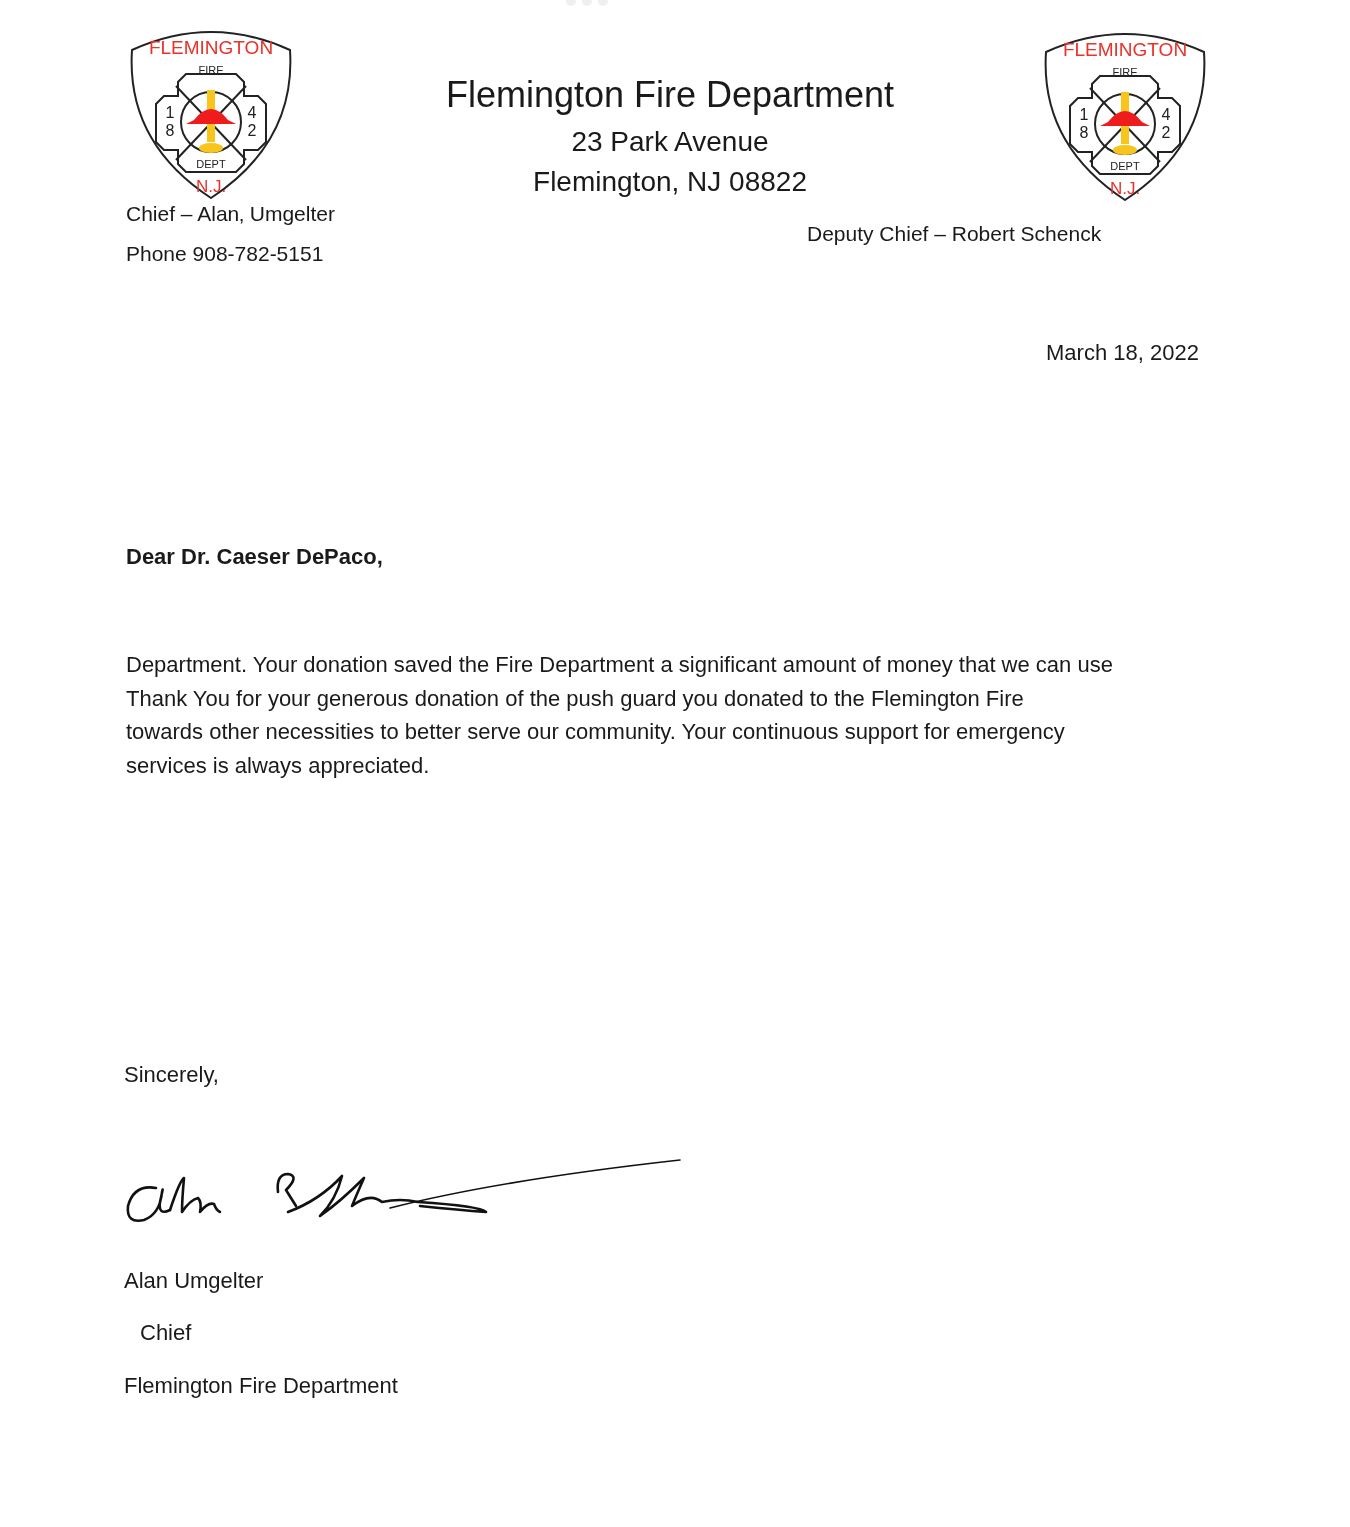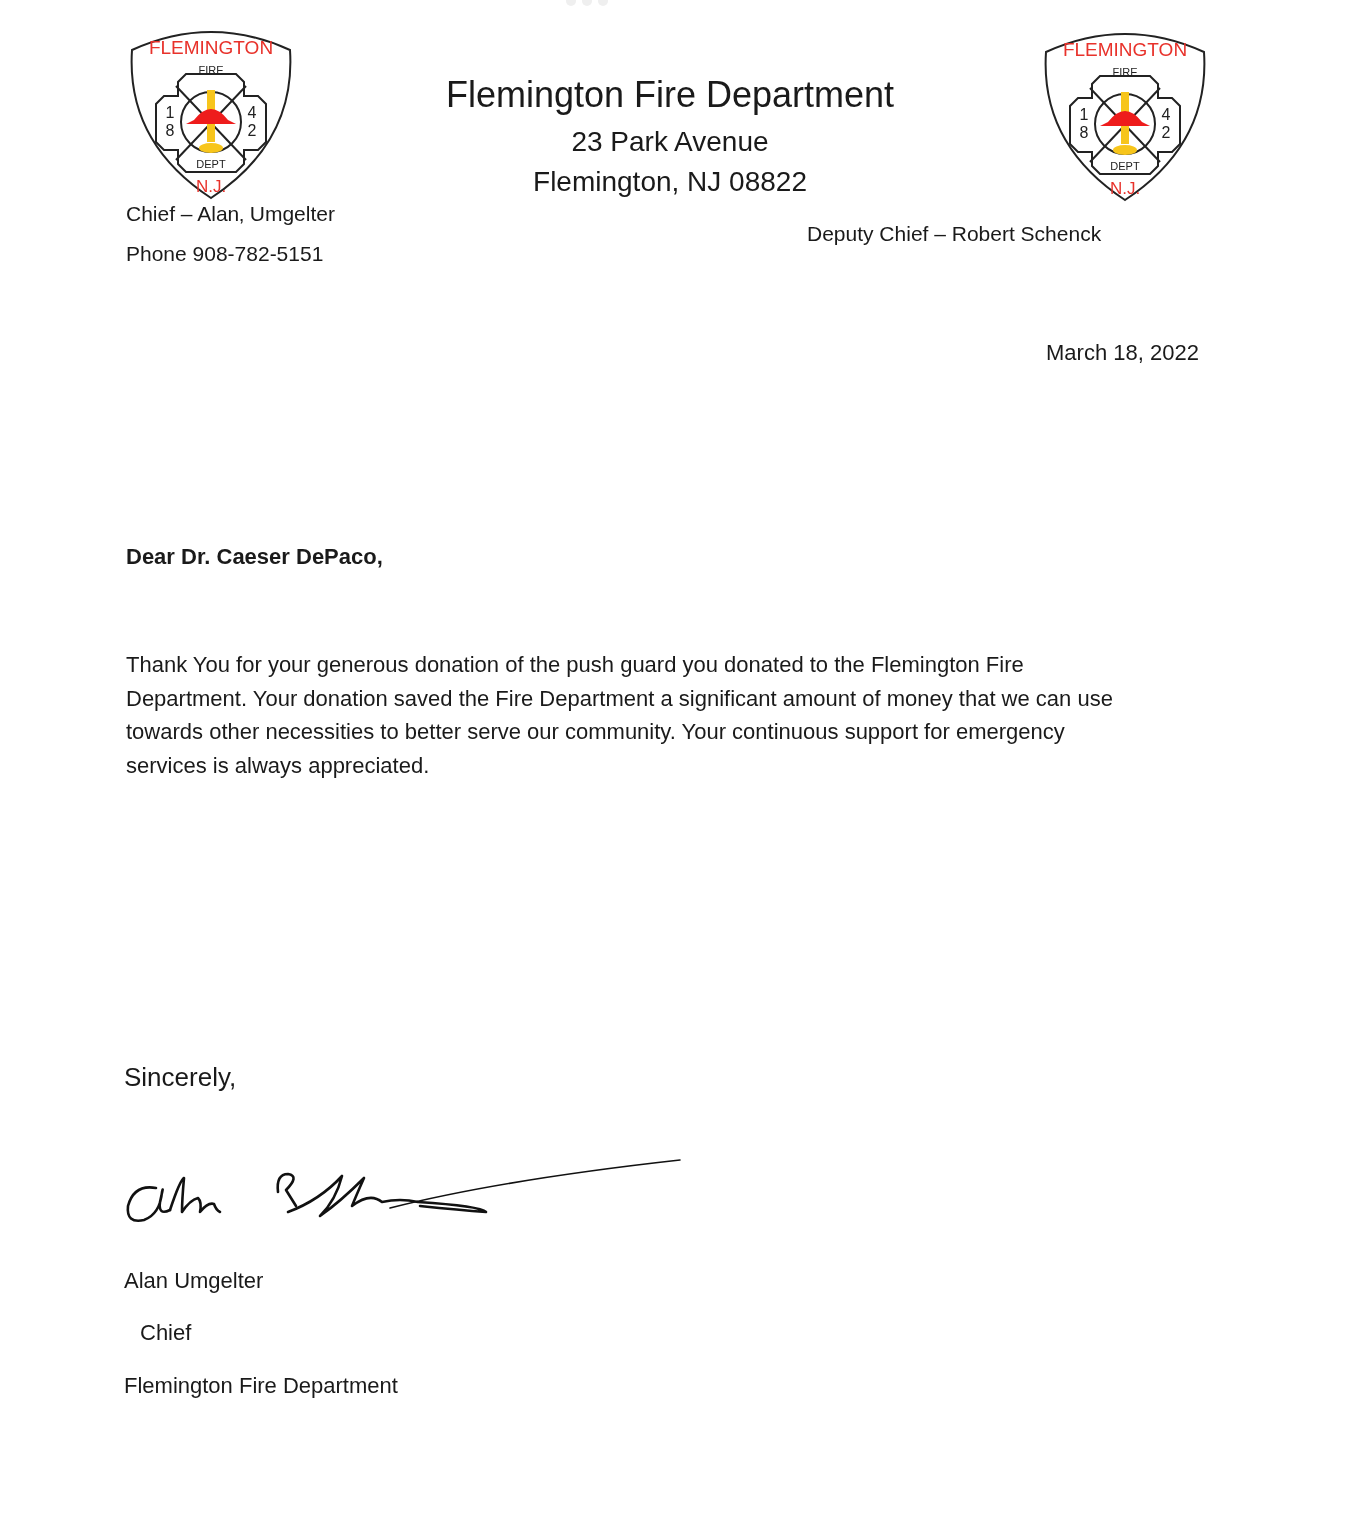--- a/index.html
+++ b/index.html
@@ -23,21 +23,21 @@
     .chief-line { left: 126px; top: 202px; }
     .phone-line { left: 126px; top: 242px; }
     .deputy-line { left: 807px; top: 222px; }
 
     .date { position: absolute; left: 1046px; top: 340px; font-size: 22px; white-space: nowrap; text-align: right; }
     .salutation { position: absolute; left: 126px; top: 544px; font-size: 22px; white-space: nowrap; font-weight: bold; }
 
     .body-text { position: absolute; left: 126px; top: 648px; width: 1090px; font-size: 22px; line-height: 33.5px; }
     .body-text div { white-space: nowrap; }
 
-    .closing { position: absolute; left: 124px; top: 1062px; font-size: 26px; }
+    .closing { position: absolute; left: 124px; top: 1062px; font-size: 22px; }
     .signature { position: absolute; left: 120px; top: 1140px; width: 570px; height: 90px; }
     .sig-name { position: absolute; left: 124px; top: 1268px; font-size: 22px; }
     .sig-title { position: absolute; left: 124px; top: 1320px; font-size: 22px; margin-left: 16px; }
     .sig-org { position: absolute; left: 124px; top: 1373px; font-size: 22px; }
   </style>
 </head>
 <body>
 
 <div class="dots">
     <span></span>
@@ -88,22 +88,22 @@
 <div class="letterhead lh-addr2">Flemington, NJ 08822</div>
 
 <div class="contact chief-line">Chief – Alan‚ Umgelter</div>
 <div class="contact phone-line">Phone 908-782-5151</div>
 <div class="contact deputy-line">Deputy Chief – Robert Schenck</div>
 
 <div class="date">March 18, 2022</div>
 <div class="salutation">Dear Dr. Caeser DePaco,</div>
 
 <div class="body-text">
+  <div>Department. Your donation saved the Fire Department a significant amount of money that we can use</div>
   <div>Thank You for your generous donation of the push guard you donated to the Flemington Fire</div>
-  <div>Department. Your donation saved the Fire Department a significant amount of money that we can use</div>
   <div>towards other necessities to better serve our community. Your continuous support for emergency</div>
   <div>services is always appreciated.</div>
 </div>
 
 <div class="closing">Sincerely,</div>
 
 <svg class="signature" viewBox="0 0 570 90">
   <g fill="none" stroke="#111" stroke-width="2.6" stroke-linecap="round" stroke-linejoin="round">
     <path d="M36 48 Q14 44 8 66 Q6 84 24 80 Q40 74 42 52 Q44 44 40 62 Q38 76 50 70"></path>
     <path d="M50 70 Q60 40 64 38 Q62 60 62 72 Q70 60 78 58 Q82 62 80 72 Q88 62 94 64 Q96 70 100 72"></path>

